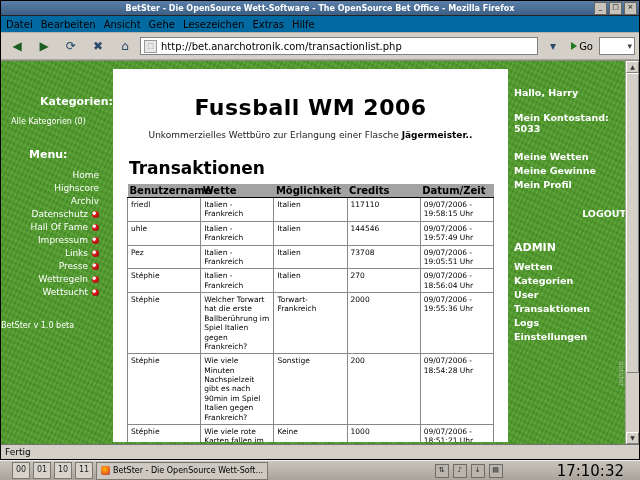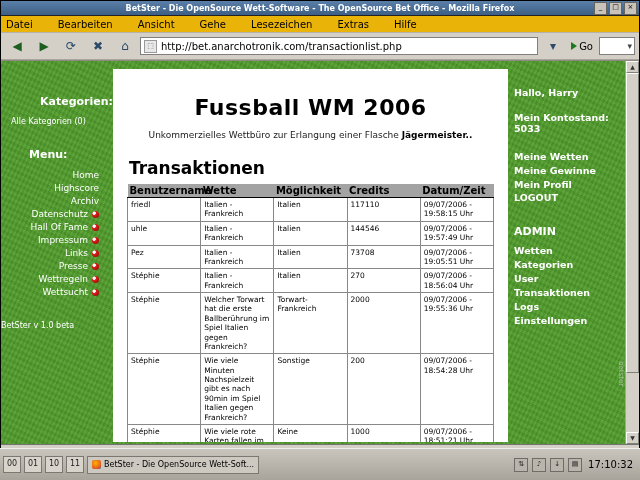--- a/index.html
+++ b/index.html
@@ -59,25 +59,25 @@
     width: 11px; height: 11px;
     background: #c8c4bc;
     border: 1px solid #66645f;
     font-size: 7px;
     line-height: 9px;
     text-align: center;
     color: #000;
   }
   .menubar {
     height: 16px;
-    background: #eab308;
+    background: #0369a1;
     display: flex;
     align-items: center;
     padding-left: 3px;
-    gap: 21px;
+    gap: 4px;
     font-size: 10px;
     color: #000;
     border-bottom: 1px solid #b6b2aa;
   }
   .menubar span { padding: 0 2px; }
   .toolbar {
     height: 26px;
     background: #d4d0c8;
     display: flex;
     align-items: center;
@@ -326,20 +326,22 @@
   .rightcol .rlink {
     display: block;
     font-weight: bold;
     font-size: 9.5px;
     line-height: 14px;
     color: #fff;
   }
   .rightcol .logout {
     font-weight: bold;
     font-size: 9.5px;
+    margin-top: 16px;
+    text-align: right;
   }
   .rightcol .admin-title {
     font-weight: bold;
     font-size: 11px;
     margin-top: 22px;
     margin-bottom: 6px;
   }
   
   .statusbar {
     height: 15px;
@@ -350,27 +352,27 @@
     padding-left: 4px;
     font-size: 9px;
     color: #000;
     box-sizing: border-box;
   }
   
   .taskbar {
     position: absolute;
     left: 0; bottom: 0;
     width: 640px;
-    height: 32px;
+    height: 20px;
     background: linear-gradient(to bottom, #c9c5bd, #a8a49c);
     border-top: 1px solid #efefef;
     display: flex;
     align-items: center;
     gap: 3px;
-    padding: 0 3px;
+    padding: 0 12px;
     box-sizing: border-box;
   }
   .desk-btn {
     width: 16px; height: 15px;
     background: #d8d4cc;
     border: 1px solid #7b7871;
     font-size: 8px;
     line-height: 13px;
     text-align: center;
     color: #222;
@@ -406,23 +408,24 @@
   .tray .tr-icon {
     width: 12px; height: 12px;
     background: #b9b5ad;
     border: 1px solid #6f6c66;
     font-size: 7px;
     line-height: 10px;
     text-align: center;
     color: #222;
   }
   .clock {
-    font-size: 10px;
+    font-size: 15px;
     color: #000;
     padding-left: 2px;
+    margin-left: 48px;
   }
   .side-label {
     position: absolute;
     right: 14px;
     top: 300px;
     writing-mode: vertical-rl;
     font-size: 7px;
     color: #cfcfcf;
     opacity: 0.7;
   }

